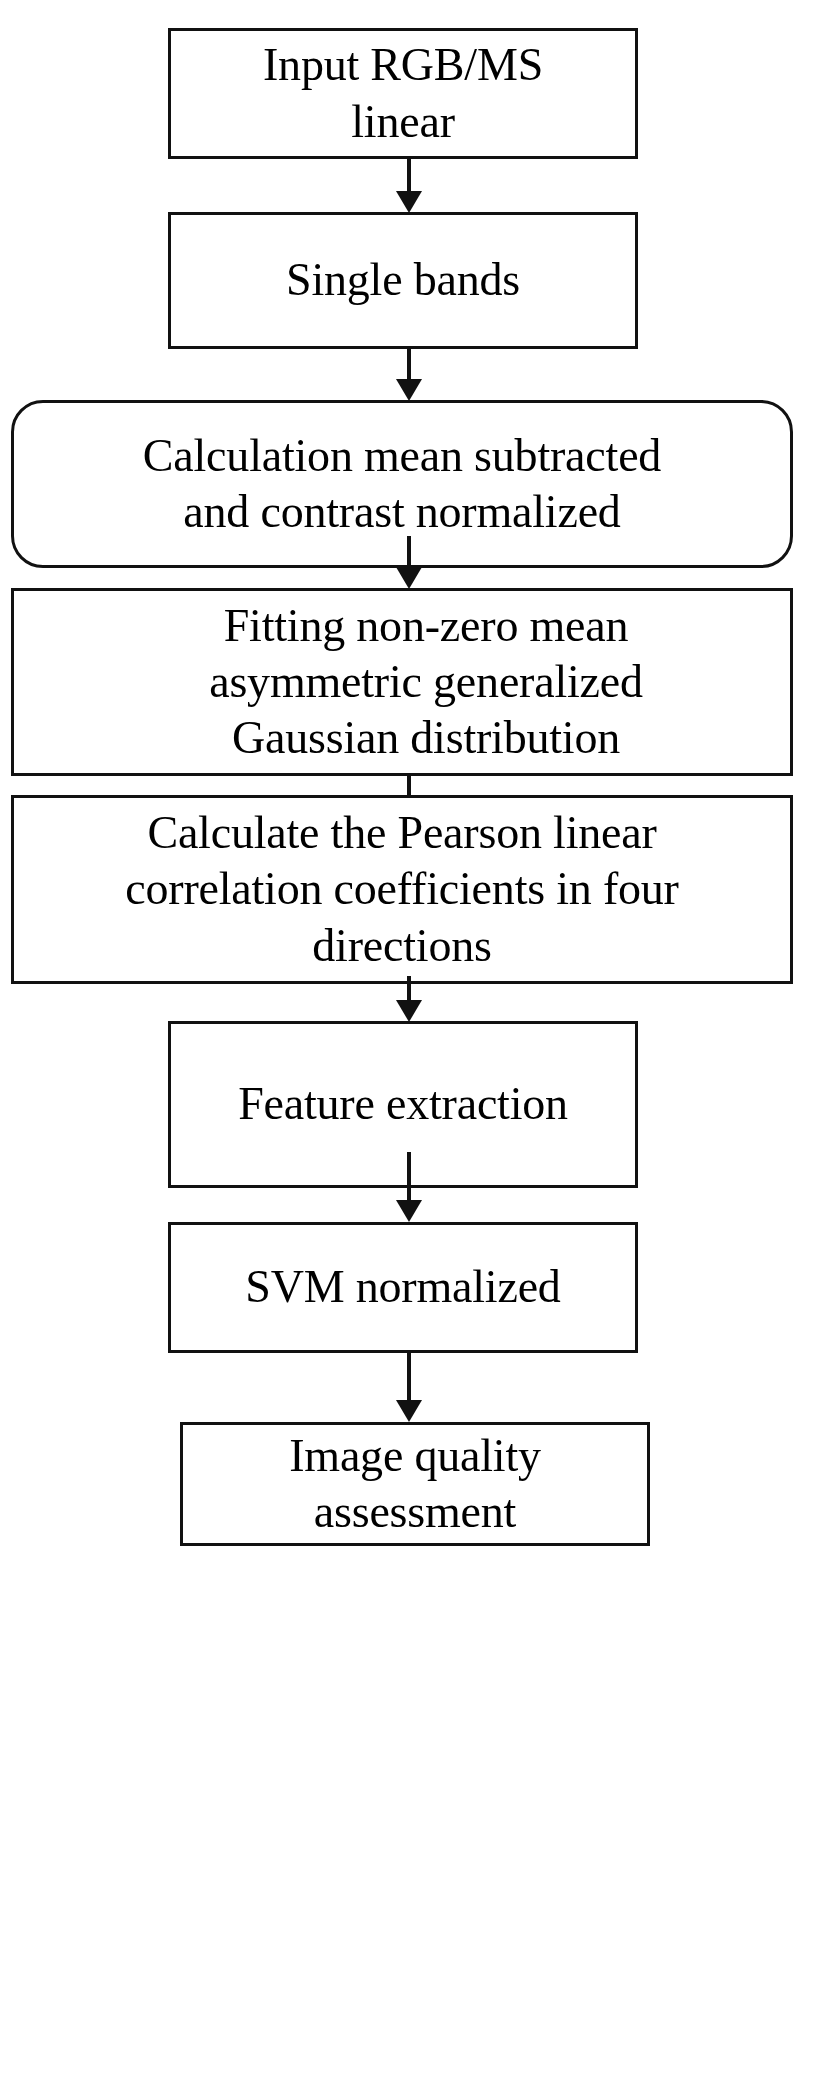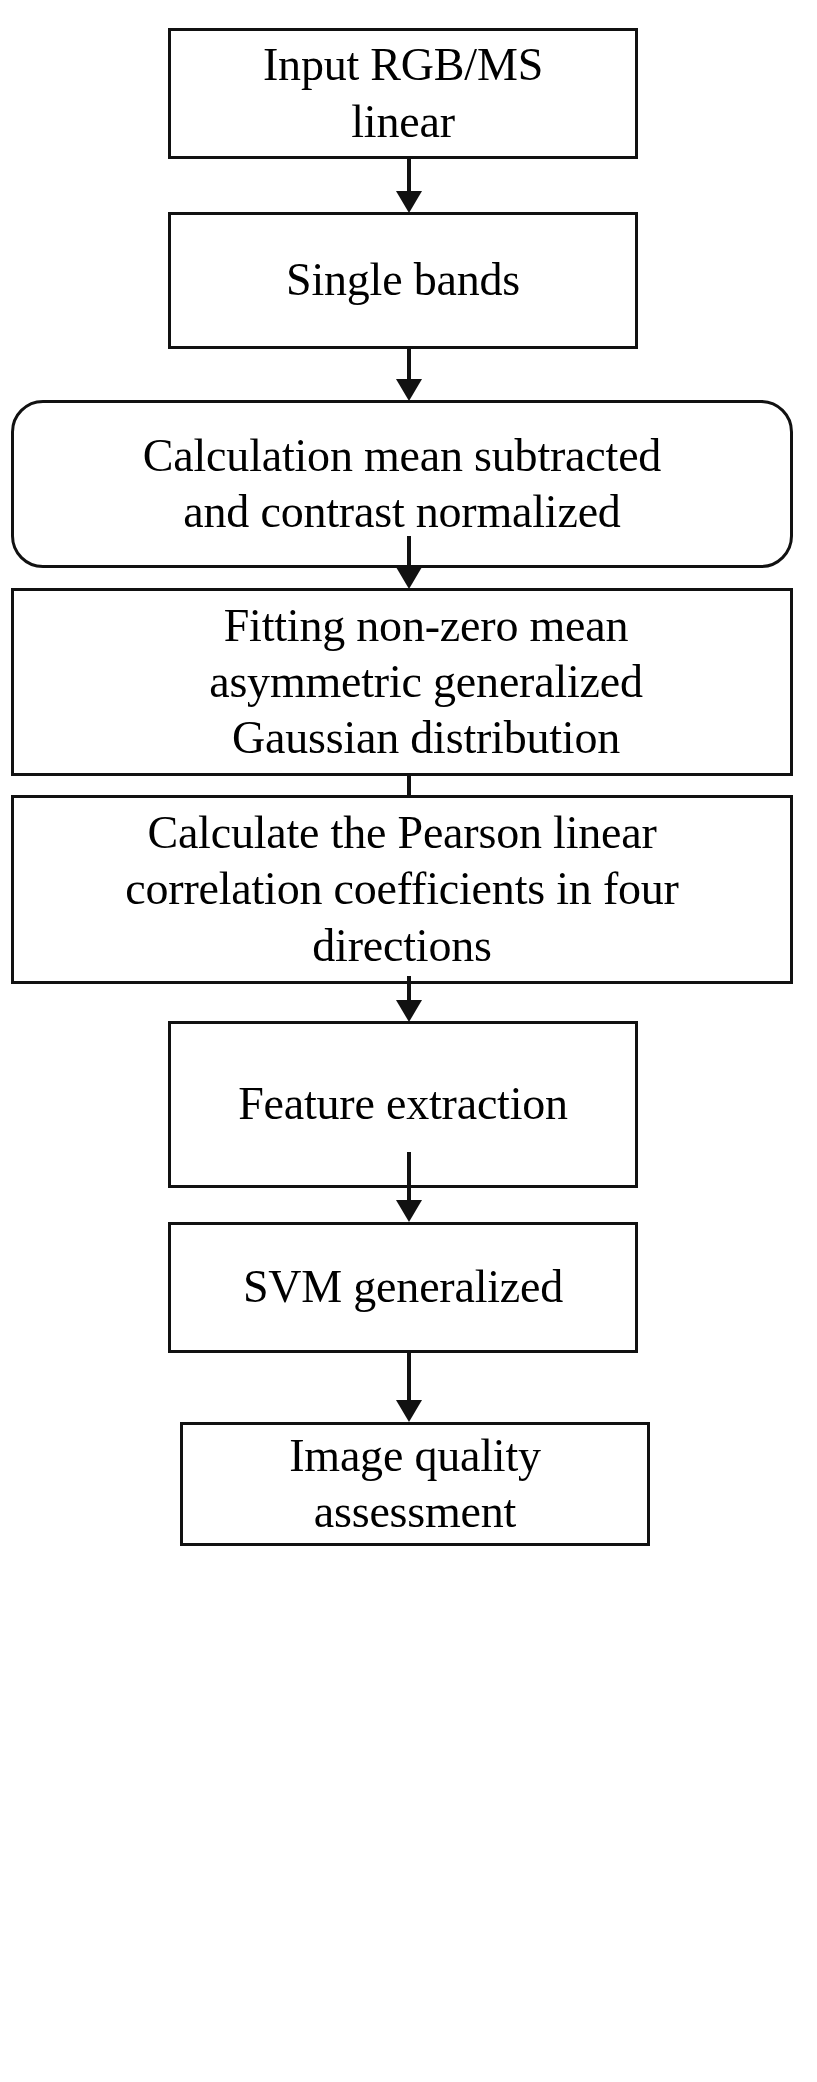--- a/index.html
+++ b/index.html
@@ -172,21 +172,21 @@
   <div class="node narrow" id="node-feature">
     <span class="node-label">Feature extraction</span>
   </div>
 
   <div class="connector" id="arrow-6">
     <div class="shaft"></div>
     <div class="head"></div>
   </div>
 
   <div class="node narrow" id="node-svm">
-    <span class="node-label">SVM generalized</span>
+    <span class="node-label">SVM normalized</span>
   </div>
 
   <div class="connector" id="arrow-7">
     <div class="shaft"></div>
     <div class="head"></div>
   </div>
 
   <div class="node narrow" id="node-iqa">
     <span class="node-label">Image quality
 assessment</span>

